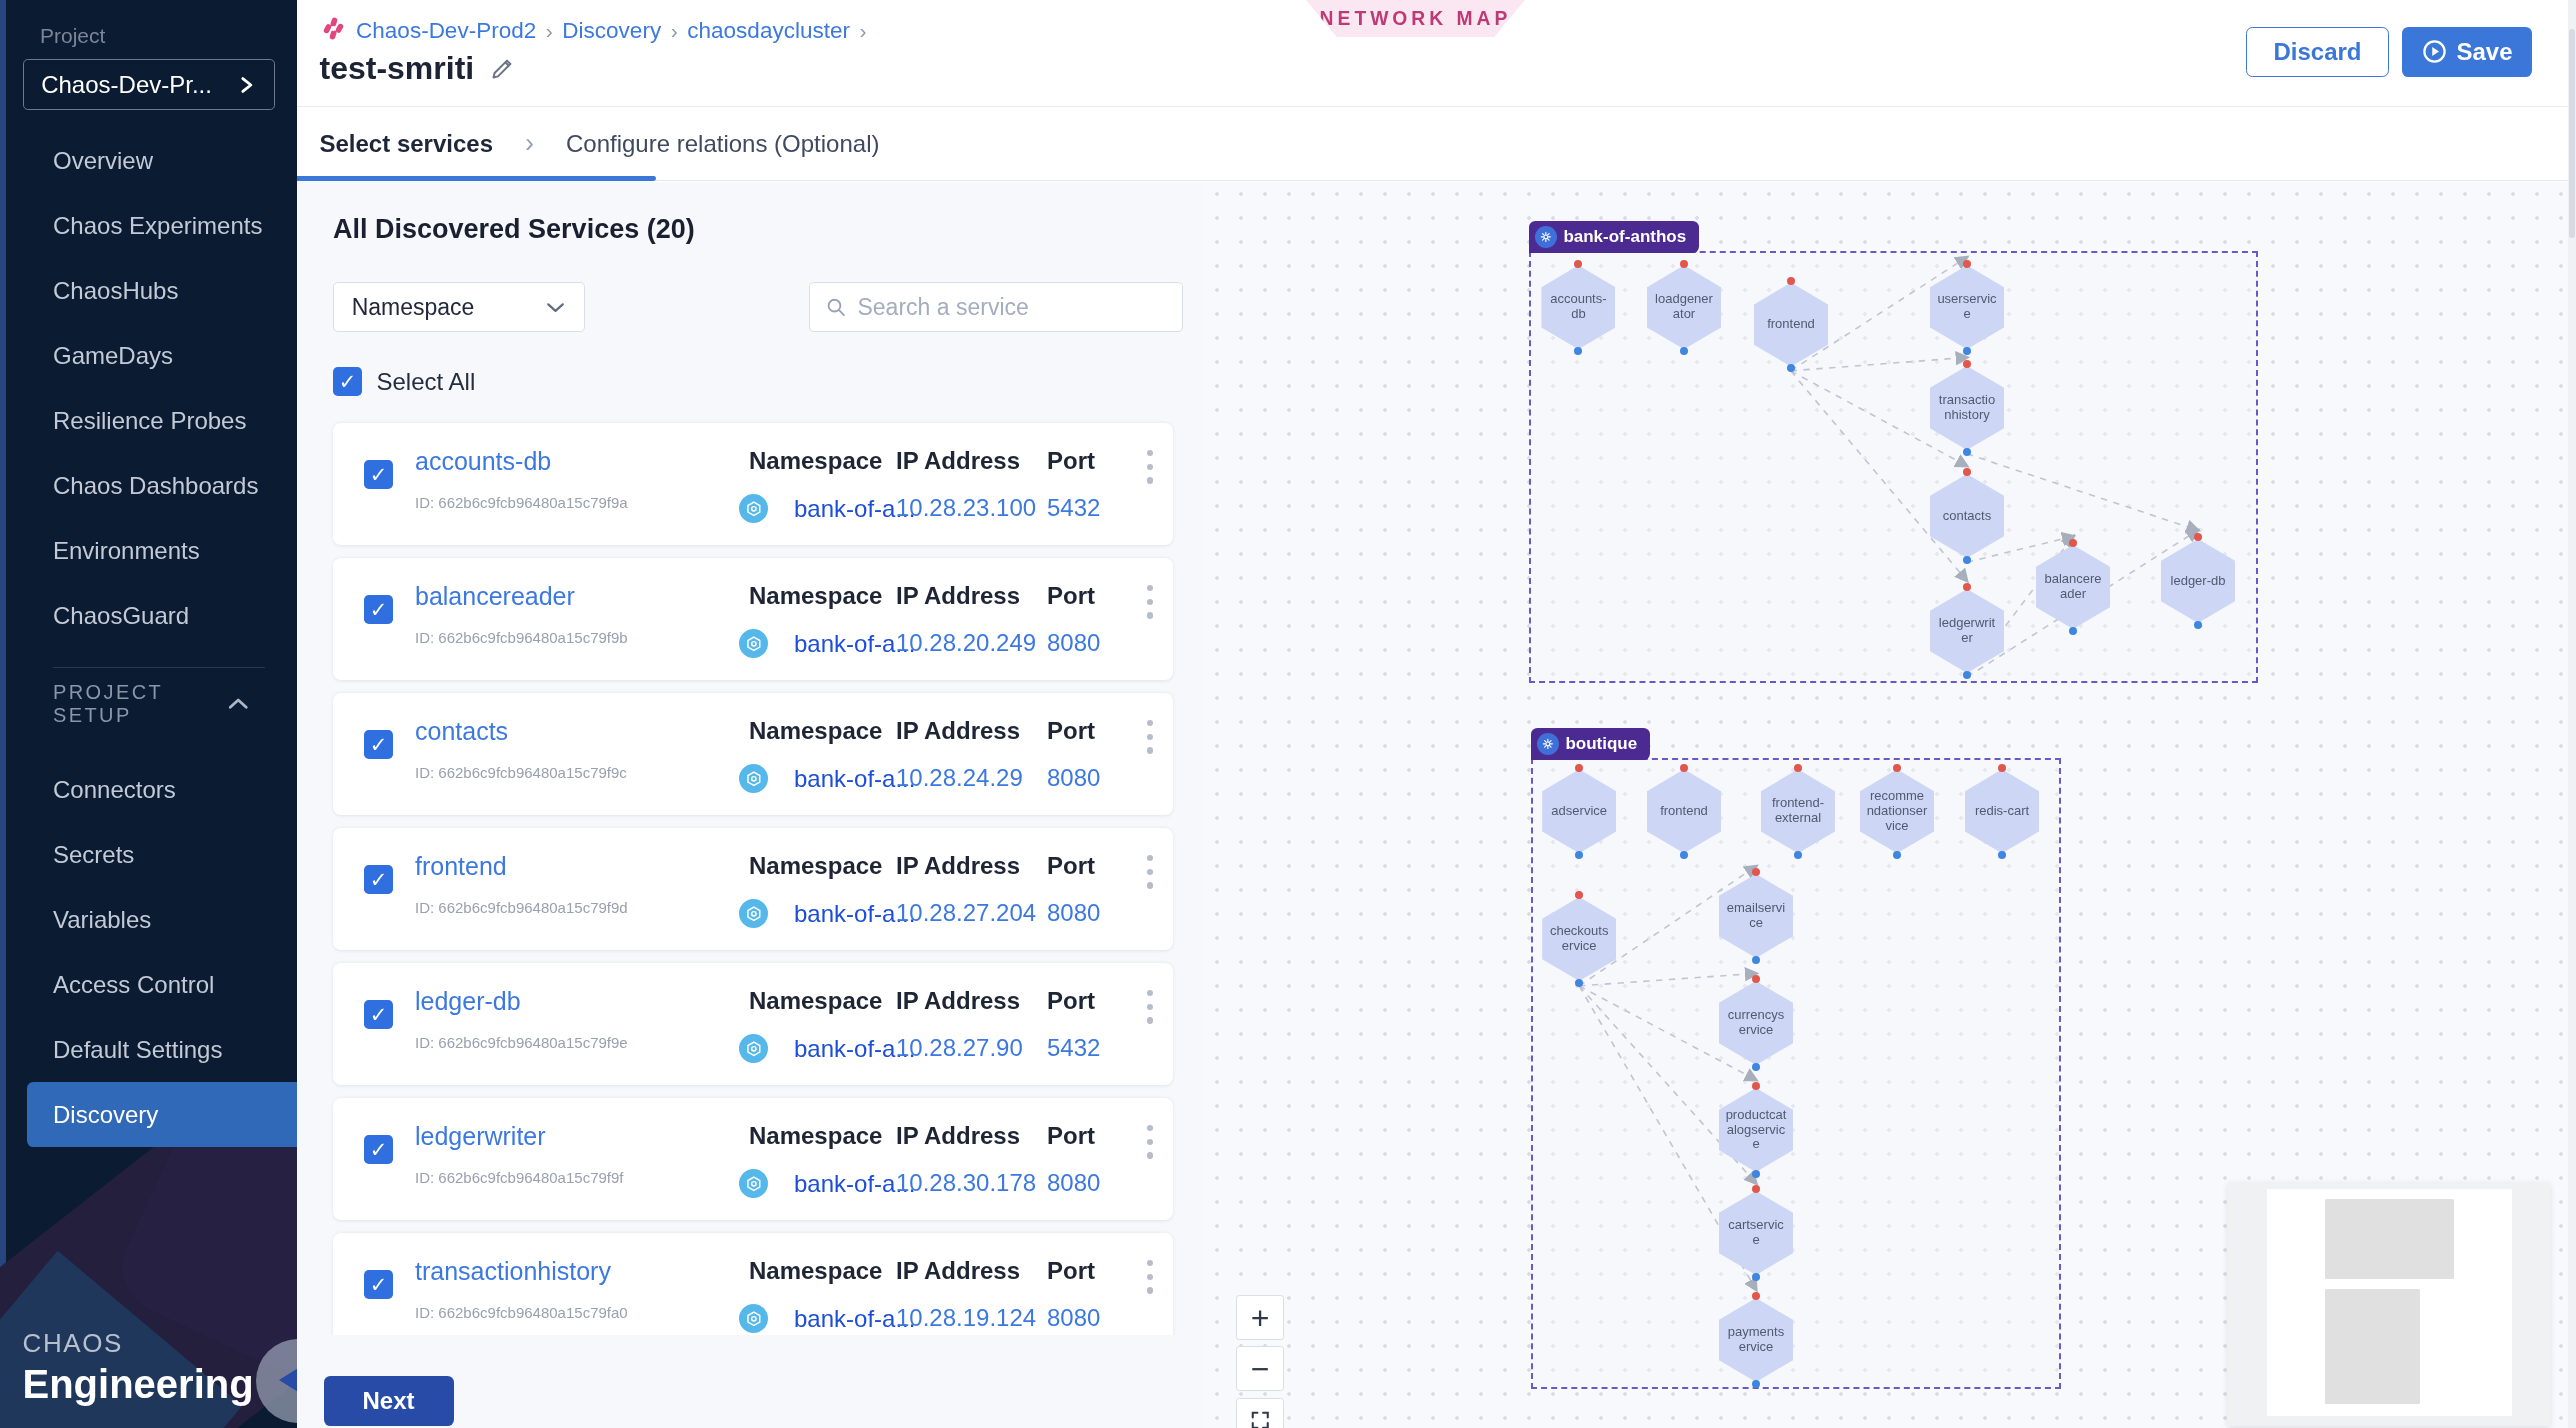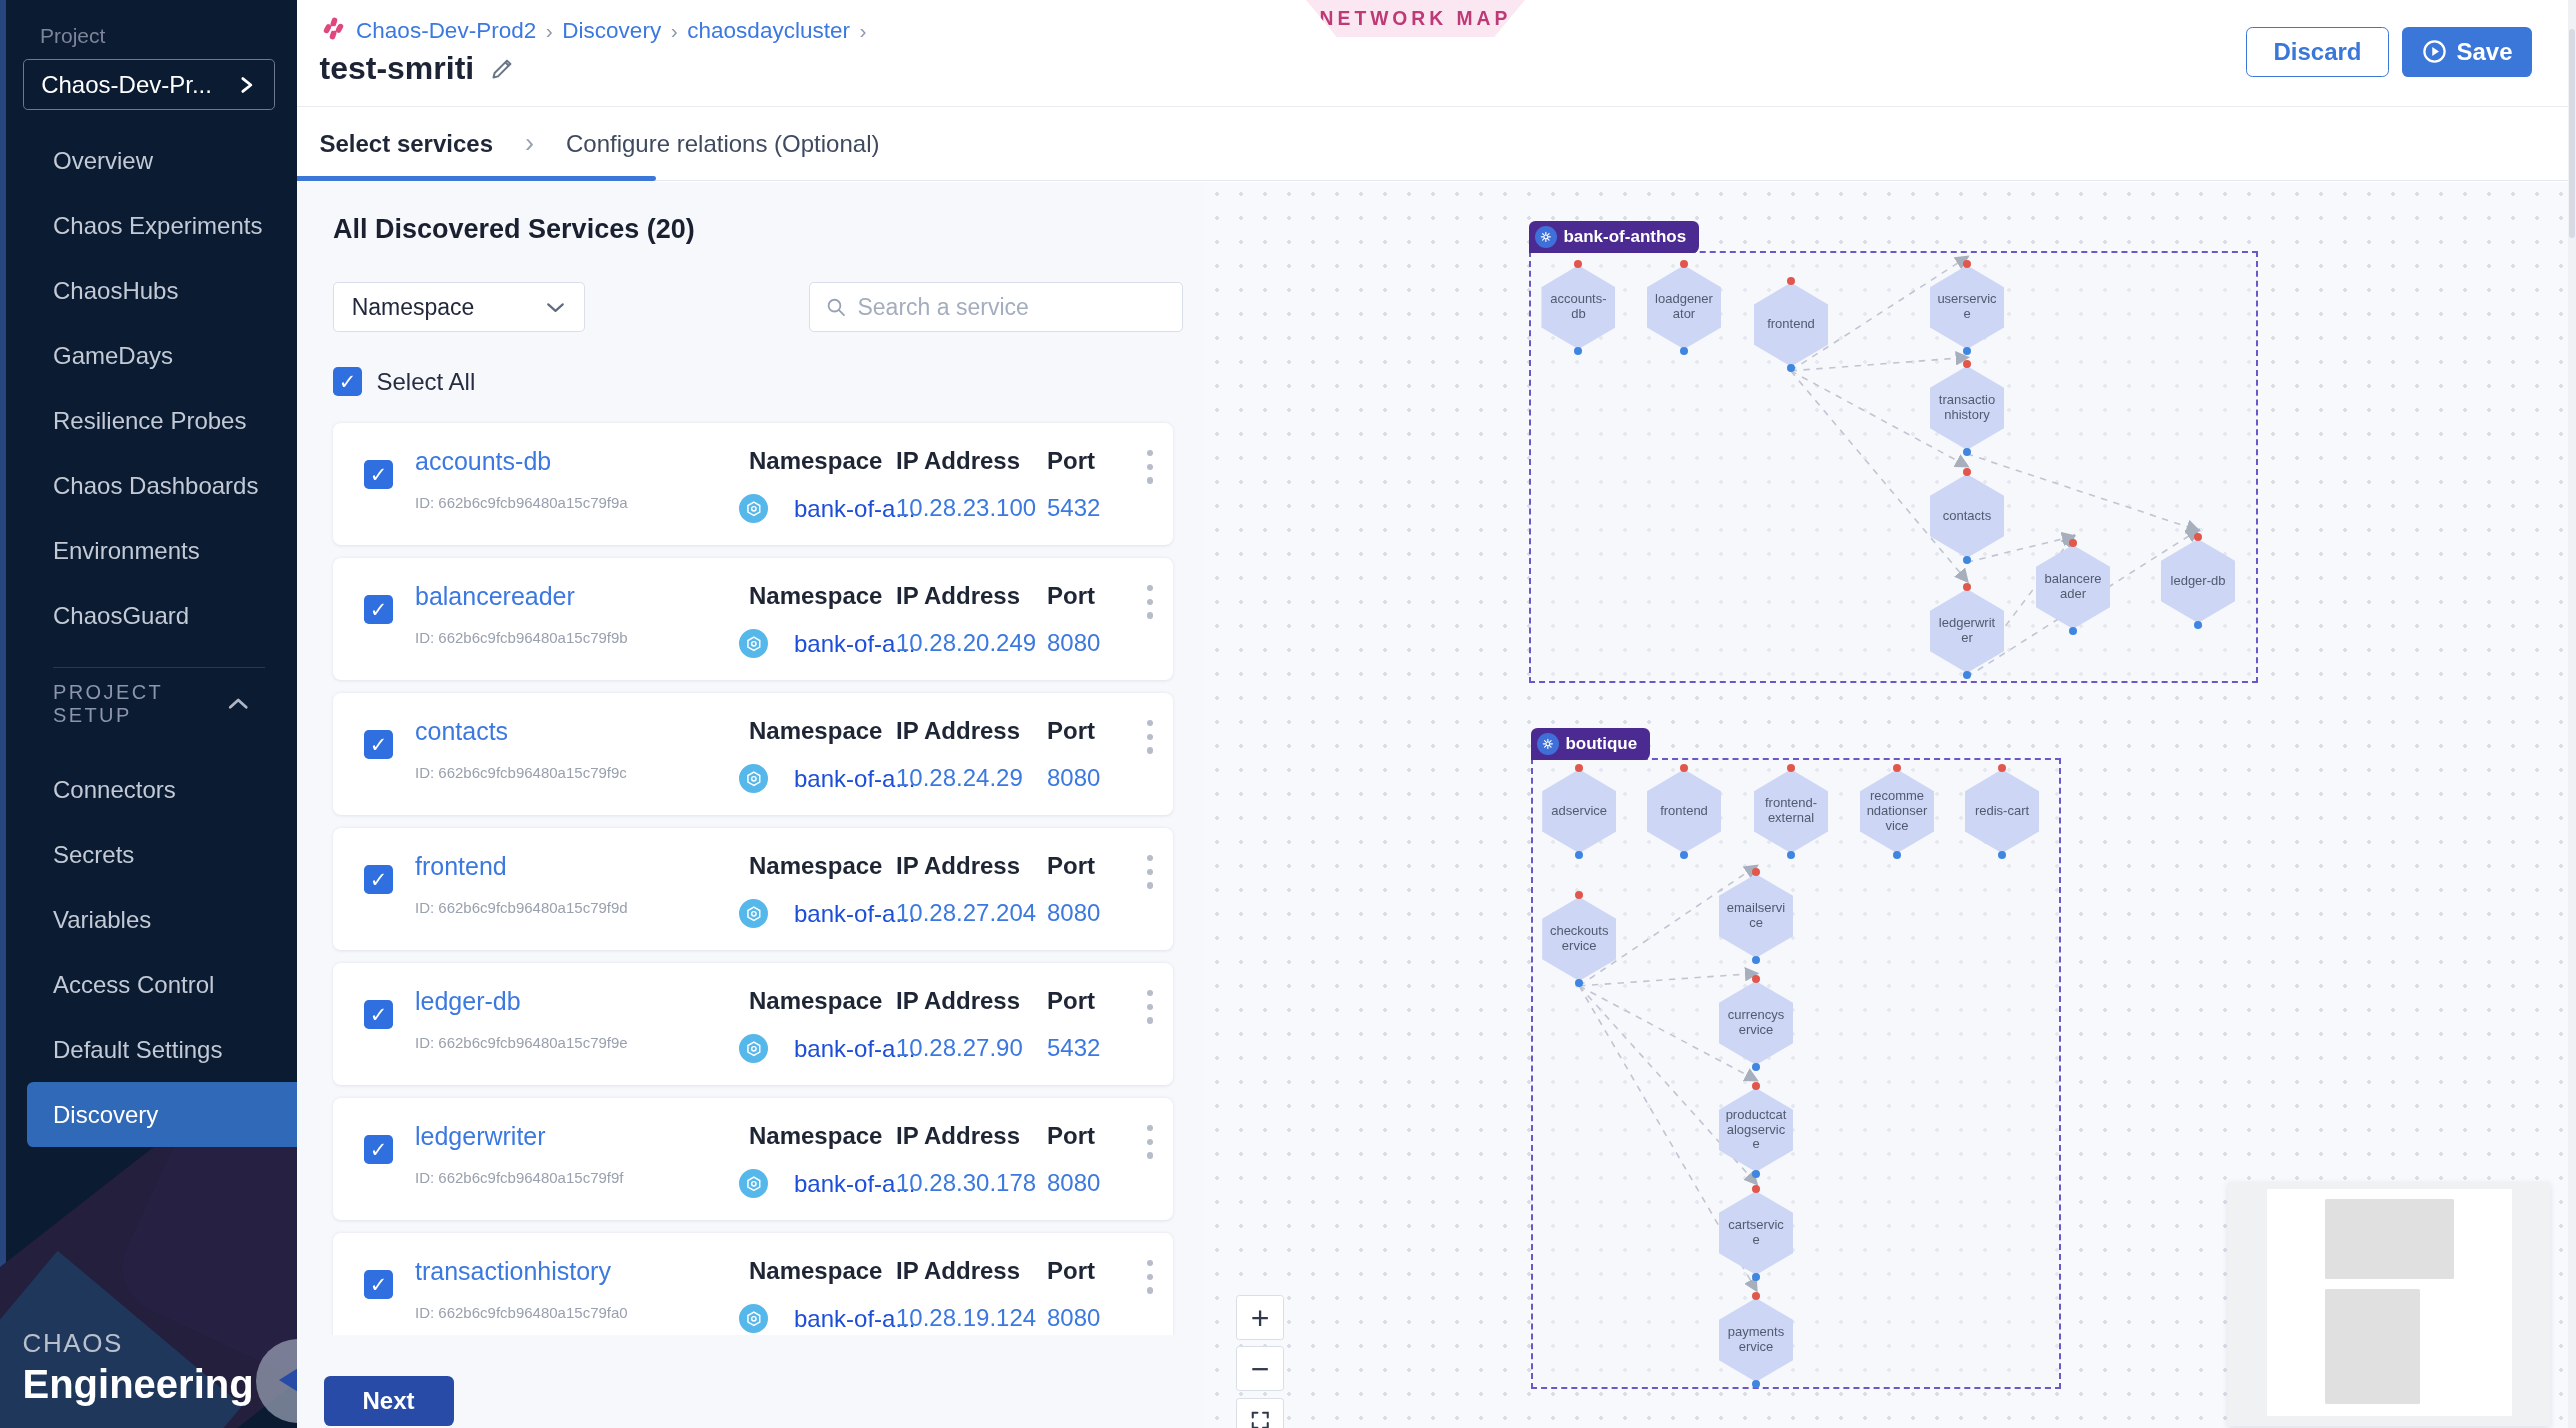--- a/index.html
+++ b/index.html
@@ -541,21 +541,21 @@
           <div class="hexnode" style="left: 9.2px; top: 9.3px;">
             <div class="hexshape">adservice</div>
             <div class="dot top"></div>
             <div class="dot bot"></div>
           </div>
           <div class="hexnode" style="left: 114px; top: 9.3px;">
             <div class="hexshape">frontend</div>
             <div class="dot top"></div>
             <div class="dot bot"></div>
           </div>
-          <div class="hexnode" style="left: 221px; top: 9.3px;">
+          <div class="hexnode" style="left: 228px; top: 9.3px;">
             <div class="hexshape">frontend-external</div>
             <div class="dot top"></div>
             <div class="dot bot"></div>
           </div>
           <div class="hexnode" style="left: 327px; top: 9.3px;">
             <div class="hexshape">recommendationservice</div>
             <div class="dot top"></div>
             <div class="dot bot"></div>
           </div>
           <div class="hexnode" style="left: 432px; top: 9.3px;">

